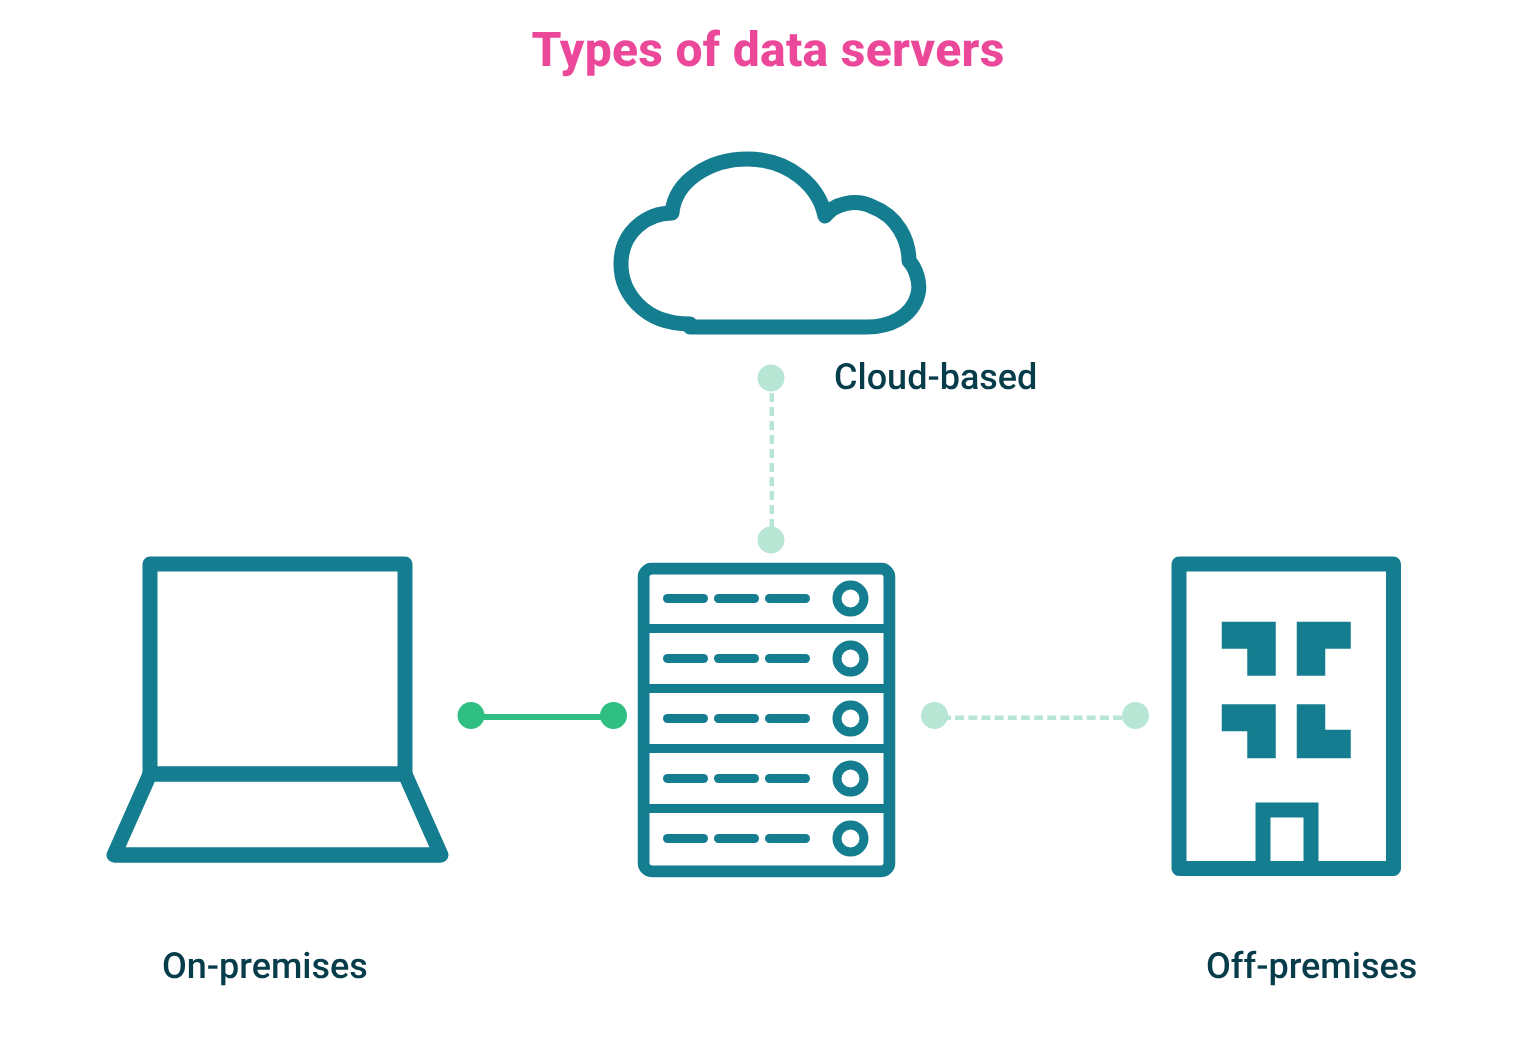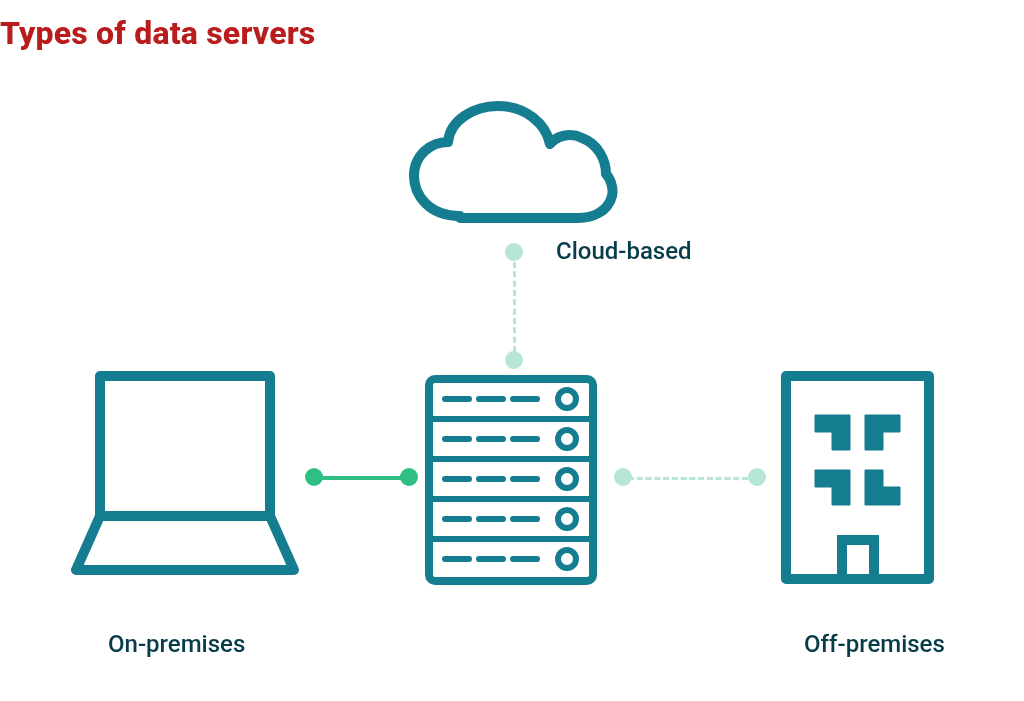--- a/index.html
+++ b/index.html
@@ -14,25 +14,25 @@
   .stage {
     position: relative;
     width: 1024px;
     height: 701px;
   }
   .title {
     position: absolute;
     top: 14px;
     left: 0;
     width: 1024px;
-    text-align: left;
+    text-align: center;
     font-size: 32px;
     font-weight: 800;
     letter-spacing: 0.2px;
-    color: #b91c1c;
+    color: #ec4899;
   }
   .label {
     position: absolute;
     font-size: 24px;
     font-weight: 500;
     color: #073c4a;
     white-space: nowrap;
   }
   .cloud-label { top: 237px; left: 556px; }
   .on-label    { top: 630px; left: 108px; }

